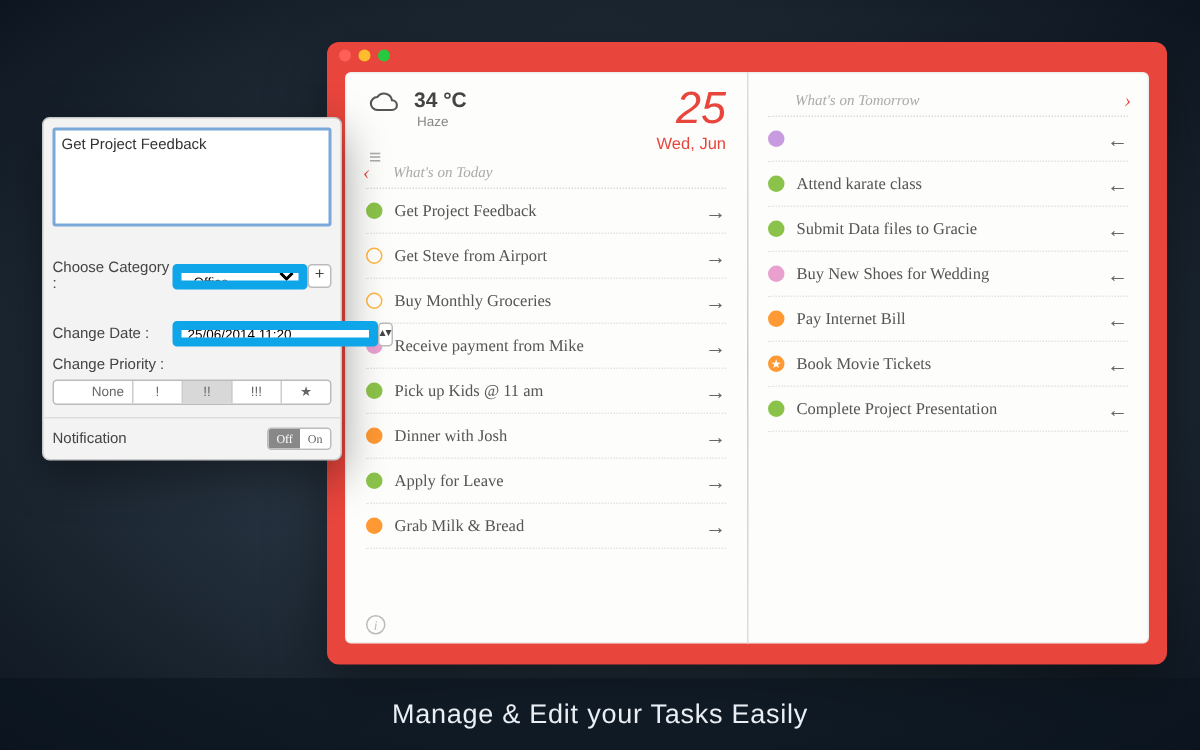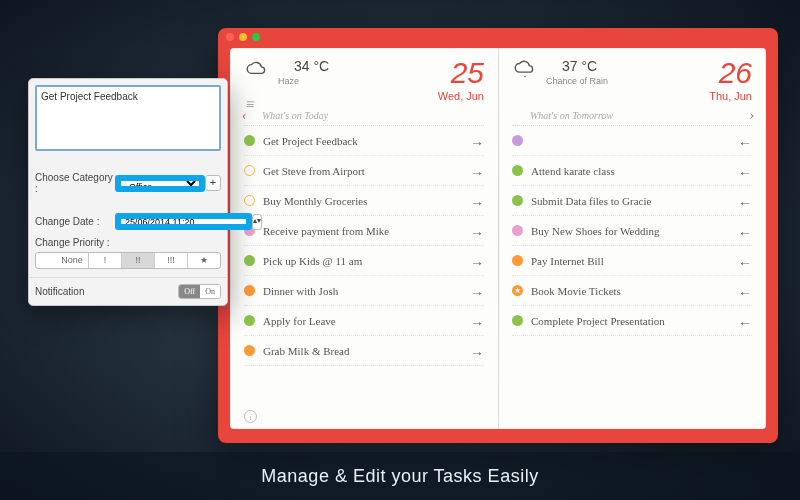--- a/index.html
+++ b/index.html
@@ -45,21 +45,21 @@
   width: 1px; background: linear-gradient(#ddd, #ccc, #ddd);
 }
 .page {
   flex: 1; padding: 10px 14px 8px 14px; display: flex; flex-direction: column;
   position: relative;
 }
 .weather-row {
   display: flex; align-items: flex-start; height: 44px; margin-bottom: 4px;
 }
 .weather-icon { width: 28px; margin-top: 2px; color: #555; }
-.weather-temp { font-size: 14px; color: #444; font-weight: 400; margin-left: 22px; }
+.weather-temp { font-size: 14px; color: #444; font-weight: 700; margin-left: 4px; }
 .weather-desc { font-size: 9px; color: #888; margin-left: 6px; margin-top: 2px; }
 .weather-text { display: flex; flex-direction: column; }
 .date-block { margin-left: auto; text-align: right; }
 .date-num { font-size: 30px; font-weight: 200; color: #e8453c; line-height: 1; font-style: italic; }
 .date-label { font-size: 11px; color: #e8453c; margin-top: 2px; }
 .handle { position: absolute; left: 16px; top: 48px; font-size: 14px; color: #aaa; letter-spacing: -2px; }
 .section-head {
   font-size: 10px; color: #aaa; font-family: cursive; font-style: italic;
   border-bottom: 1px dotted #ddd; padding: 4px 0 4px 18px; position: relative;
 }
@@ -205,36 +205,20 @@
           <div class="task-item">
             <span class="task-dot" style="background: rgb(255, 153, 51);"></span>
             <span>Grab Milk &amp; Bread</span>
             <span class="task-arrow">→</span>
           </div>
         </div>
       <div class="info-icon">i</div>
     </div>
 
     <div class="page">
-      <div class="weather-row">
-        <div class="weather-icon">
-          <svg viewBox="0 0 24 18" width="26" height="20">
-              <path d="M7 11a4 4 0 010-8 5 5 0 019 2 3 3 0 010 6H7z" fill="none" stroke="#555" stroke-width="1.3"></path>
-              <circle cx="12" cy="15" r="0.7" fill="#555"></circle>
-            </svg>
-        </div>
-        <div class="weather-text">
-          <span class="weather-temp">37 °C</span>
-          <span class="weather-desc">Chance of Rain</span>
-        </div>
-        <div class="date-block">
-          <div class="date-num">26</div>
-          <div class="date-label">Thu, Jun</div>
-        </div>
-      </div>
       <div class="section-head">
         <span>What's on Tomorrow</span>
         <span class="nav-arrow nav-right">›</span>
       </div>
       <div class="task-list" id="list-right">
           <div class="task-item">
             <span class="task-dot" style="background: rgb(200, 155, 224);"></span>
             <span class="task-arrow">←</span>
           </div>
           <div class="task-item">

